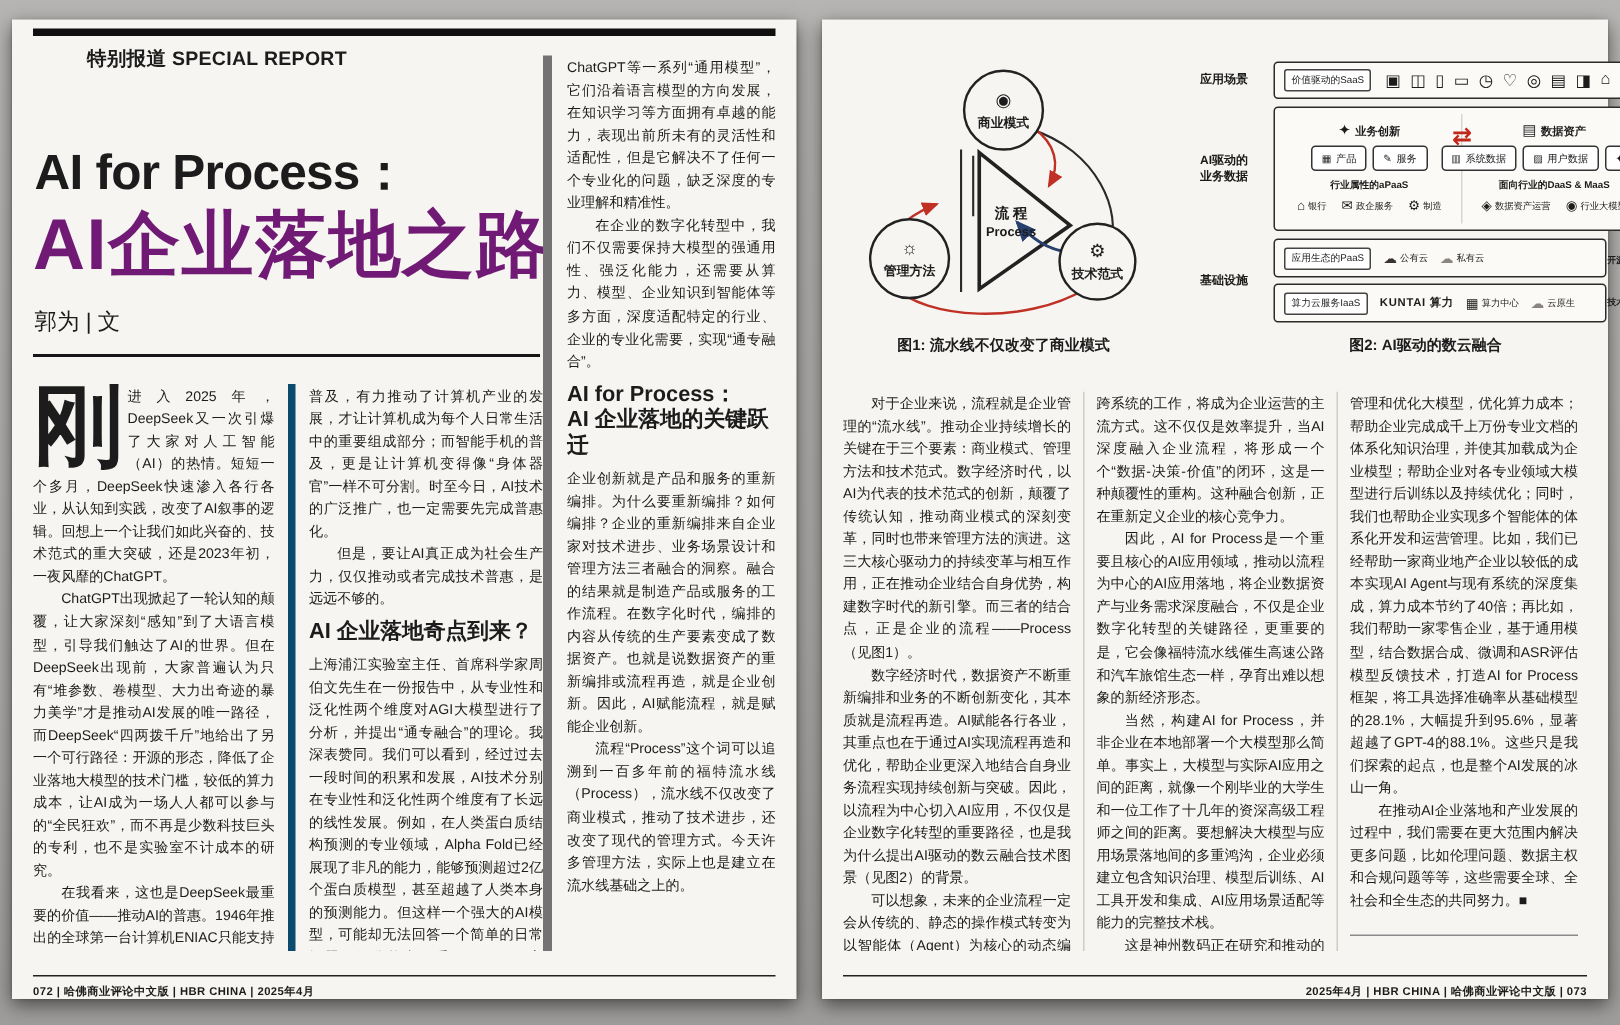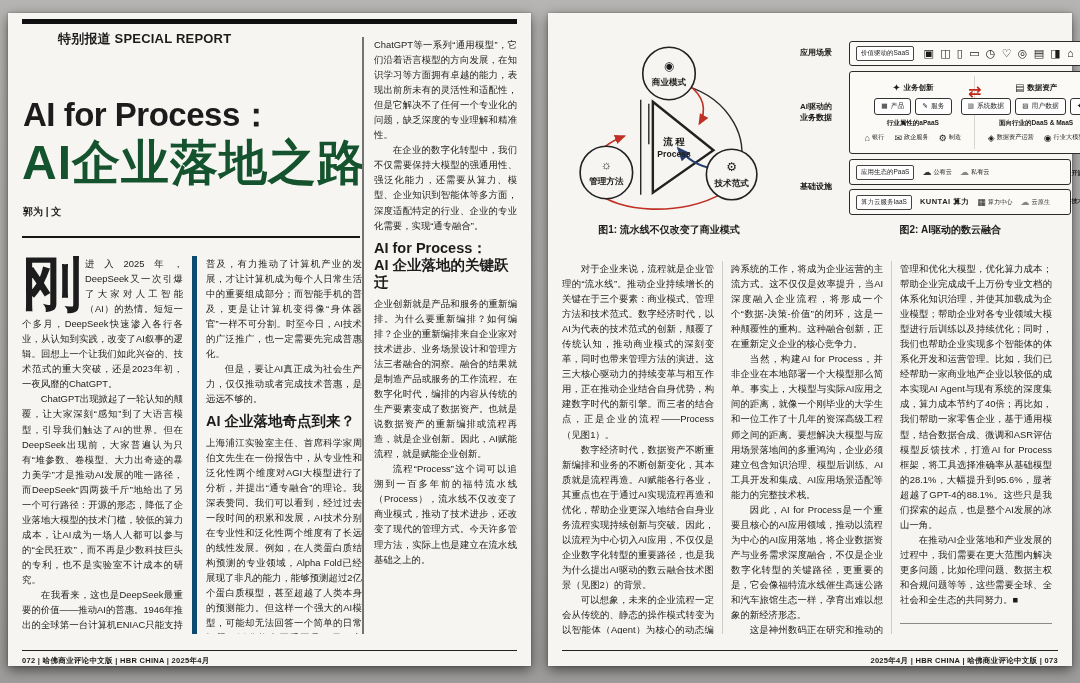--- a/index.html
+++ b/index.html
@@ -8,36 +8,36 @@
     font-family:"Liberation Sans","DejaVu Sans",sans-serif; color:#1c1c1c; }
   .page { position:absolute; top:13px; height:653px; background:#f6f5f1;
     box-shadow:0 4px 12px rgba(0,0,0,.55), 0 0 2px rgba(0,0,0,.3); }
   .page-left { left:8px; width:523px; }
   .page-right { left:548px; width:524px; }
 
   
   .topbar { position:absolute; top:6px; left:14px; right:14px; height:5px; background:#101010; }
   .kicker { position:absolute; top:17px; left:14px; font-size:13px; font-weight:800; letter-spacing:.2px;margin-left:36px; }
   .title-en { position:absolute; top:80px; left:15px; font-size:33px; font-weight:900; letter-spacing:-.5px; }
-  .title-cn { position:absolute; top:118px; left:14px; font-size:48px; font-weight:900; color:#14532d; letter-spacing:1px; }
-  .byline { position:absolute; top:192px; left:15px; font-size:10px; font-weight:700; }
+  .title-cn { position:absolute; top:118px; left:14px; font-size:48px; font-weight:900; color:#701a75; letter-spacing:1px; }
+  .byline { position:absolute; top:192px; left:15px; font-size:15px; font-weight:400; }
   .byline-rule { position:absolute; top:223px; left:14px; width:338px; border-top:2px solid #161616; }
 
   
   .bt p { margin:0; font-size:9.4px; line-height:1.6; text-align:justify; }
   .bt p.ind { text-indent:2em; }
   .colhead { font-size:14.5px; font-weight:900; margin:7px 0 4px; line-height:1.2; }
   .dropcap { float:left; font-size:60px; font-weight:900; line-height:.82; margin:3px 5px 0 0; letter-spacing:-2px; }
 
   .lp-cols { position:absolute; left:14px; top:243px; width:340px; bottom:32px; display:flex; overflow:hidden; }
   .lp-col { width:50%; overflow:hidden; }
   .lp-col.c1 { padding-right:9px; box-sizing:border-box; }
   .lp-col.c2 { border-left:5px solid #0c4a6e; padding-left:9px; box-sizing:border-box; }
   .lp-col3 { position:absolute; left:354px; right:14px; top:24px; bottom:32px;
-    border-left:2px solid #737373; padding-left:10px; overflow:hidden; }
+    border-left:6px solid #737373; padding-left:10px; overflow:hidden; }
 
   .footer { position:absolute; left:14px; right:14px; bottom:0; }
   .footer-rule { border-top:1.5px solid #222; margin-bottom:5px; }
   .footer-text { font-size:7.5px; font-weight:700; letter-spacing:.3px; }
   .footer-text.right { text-align:right; }
 
   
   .figures { position:absolute; top:16px; left:10px; right:10px; height:220px; display:flex; gap:8px; }
   figure { margin:12px;justify-content:center; }
   .fig1 { width:198px; display:flex; flex-direction:column; }
@@ -307,22 +307,22 @@
     </div>
 
     <div class="rp-cols bt">
       <div class="rp-col c1">
         <p class="ind">对于企业来说，流程就是企业管理的“流水线”。推动企业持续增长的关键在于三个要素：商业模式、管理方法和技术范式。数字经济时代，以AI为代表的技术范式的创新，颠覆了传统认知，推动商业模式的深刻变革，同时也带来管理方法的演进。这三大核心驱动力的持续变革与相互作用，正在推动企业结合自身优势，构建数字时代的新引擎。而三者的结合点，正是企业的流程——Process（见图1）。</p>
         <p class="ind">数字经济时代，数据资产不断重新编排和业务的不断创新变化，其本质就是流程再造。AI赋能各行各业，其重点也在于通过AI实现流程再造和优化，帮助企业更深入地结合自身业务流程实现持续创新与突破。因此，以流程为中心切入AI应用，不仅仅是企业数字化转型的重要路径，也是我为什么提出AI驱动的数云融合技术图景（见图2）的背景。</p>
         <p class="ind">可以想象，未来的企业流程一定会从传统的、静态的操作模式转变为以智能体（Agent）为核心的动态编排与协作系统。也就是说，由“智能体”基于实时交互，完成任务分发，高效处理复杂、跨部门、</p>
       </div>
       <div class="rp-col">
         <p>跨系统的工作，将成为企业运营的主流方式。这不仅仅是效率提升，当AI深度融入企业流程，将形成一个个“数据-决策-价值”的闭环，这是一种颠覆性的重构。这种融合创新，正在重新定义企业的核心竞争力。</p>
+        <p class="ind">因此，AI for Process是一个重要且核心的AI应用领域，推动以流程为中心的AI应用落地，将企业数据资产与业务需求深度融合，不仅是企业数字化转型的关键路径，更重要的是，它会像福特流水线催生高速公路和汽车旅馆生态一样，孕育出难以想象的新经济形态。</p>
         <p class="ind">当然，构建AI for Process，并非企业在本地部署一个大模型那么简单。事实上，大模型与实际AI应用之间的距离，就像一个刚毕业的大学生和一位工作了十几年的资深高级工程师之间的距离。要想解决大模型与应用场景落地间的多重鸿沟，企业必须建立包含知识治理、模型后训练、AI工具开发和集成、AI应用场景适配等能力的完整技术栈。</p>
-        <p class="ind">因此，AI for Process是一个重要且核心的AI应用领域，推动以流程为中心的AI应用落地，将企业数据资产与业务需求深度融合，不仅是企业数字化转型的关键路径，更重要的是，它会像福特流水线催生高速公路和汽车旅馆生态一样，孕育出难以想象的新经济形态。</p>
         <p class="ind">这是神州数码正在研究和推动的事情，我们推出了“神州问学平台”，帮助企业部署、</p>
       </div>
       <div class="rp-col">
         <p>管理和优化大模型，优化算力成本；帮助企业完成成千上万份专业文档的体系化知识治理，并使其加载成为企业模型；帮助企业对各专业领域大模型进行后训练以及持续优化；同时，我们也帮助企业实现多个智能体的体系化开发和运营管理。比如，我们已经帮助一家商业地产企业以较低的成本实现AI Agent与现有系统的深度集成，算力成本节约了40倍；再比如，我们帮助一家零售企业，基于通用模型，结合数据合成、微调和ASR评估模型反馈技术，打造AI for Process框架，将工具选择准确率从基础模型的28.1%，大幅提升到95.6%，显著超越了GPT-4的88.1%。这些只是我们探索的起点，也是整个AI发展的冰山一角。</p>
         <p class="ind">在推动AI企业落地和产业发展的过程中，我们需要在更大范围内解决更多问题，比如伦理问题、数据主权和合规问题等等，这些需要全球、全社会和全生态的共同努力。■</p>
         <div class="author-note">
           
           
         </div>
       </div>

